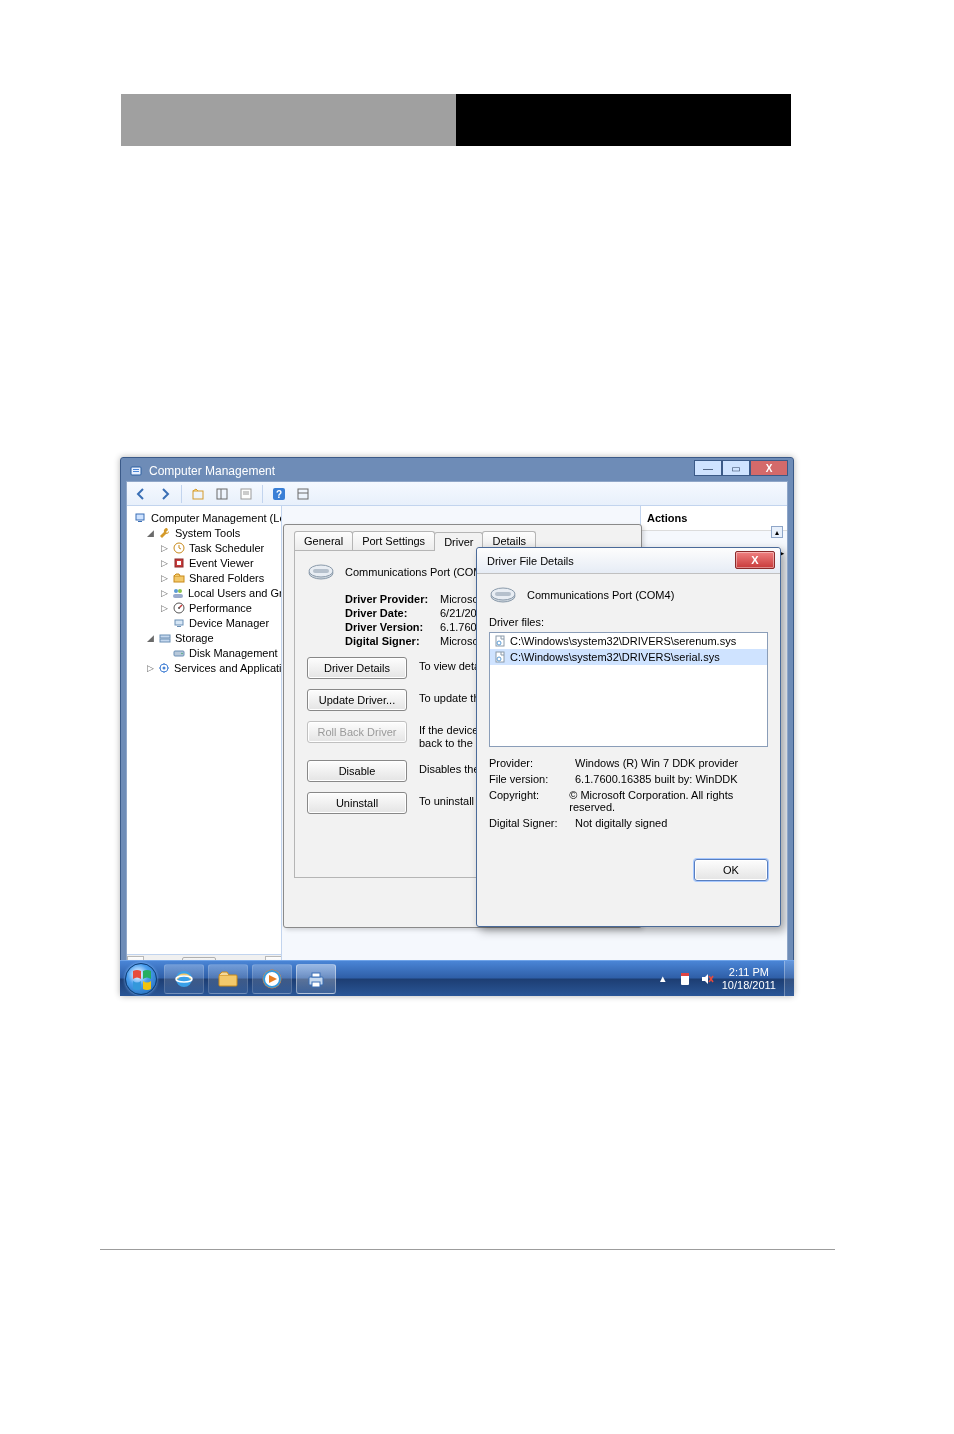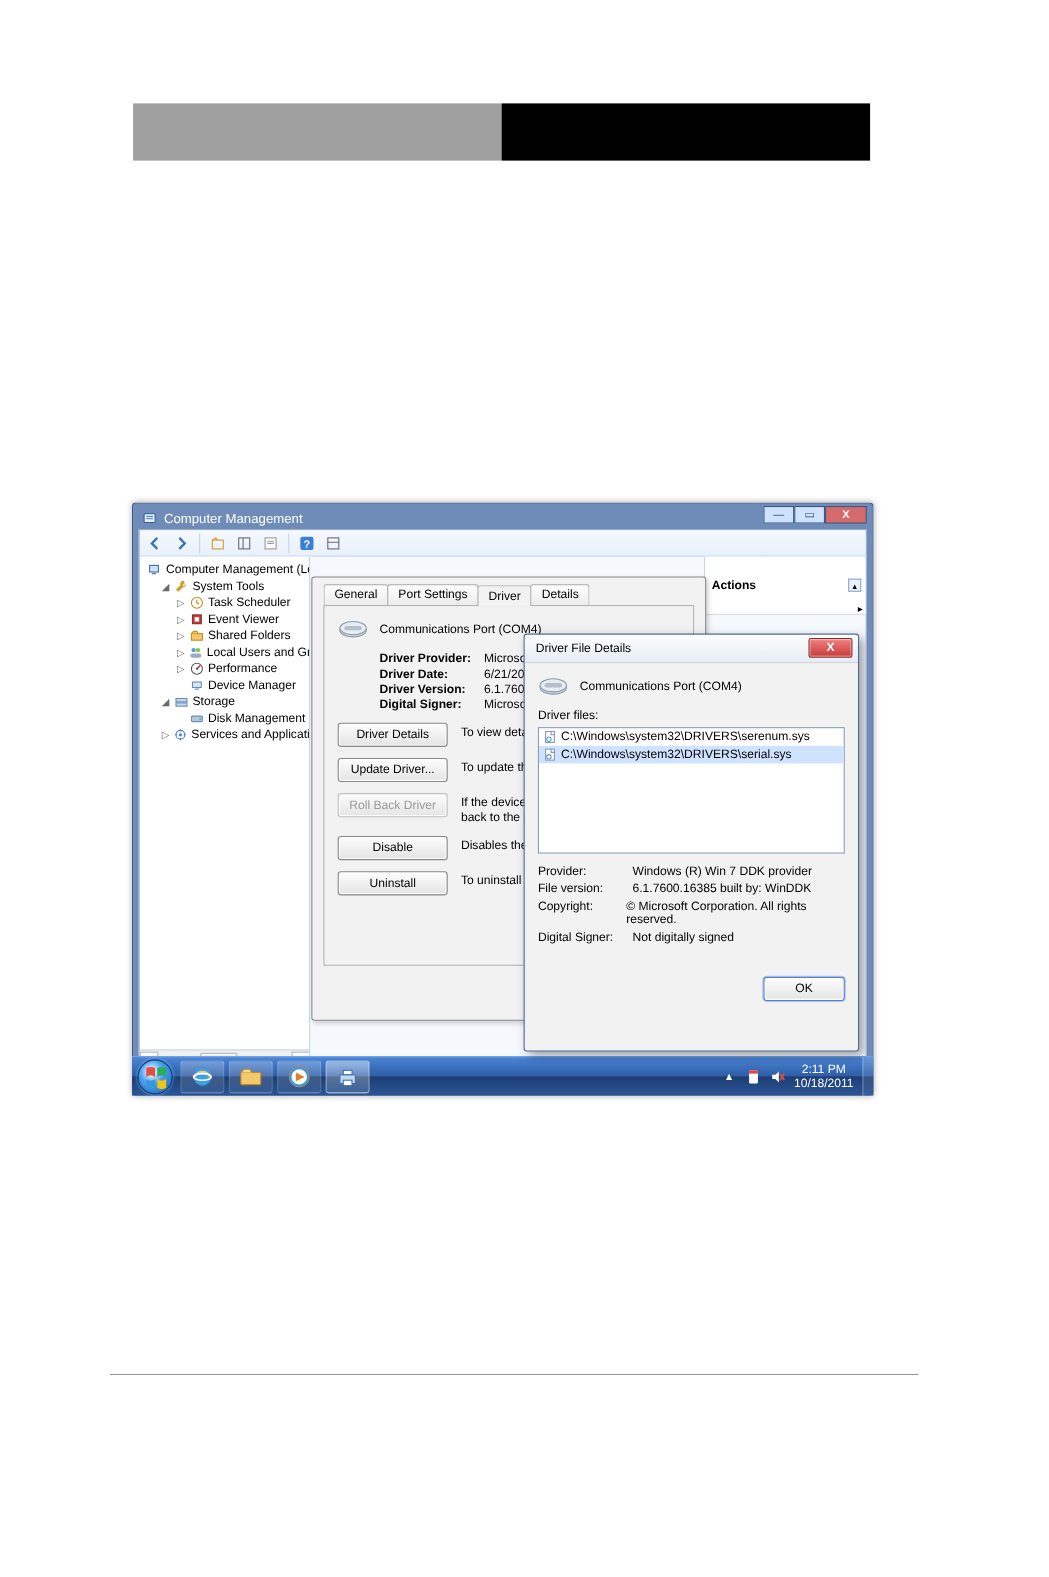--- a/index.html
+++ b/index.html
@@ -23,21 +23,21 @@
   .tbtn svg { width:14px; height:14px; }
   .body-row { display:flex; height: calc(100% - 18px - 24px); position:relative;}
   .tree { width: 155px; border-right:1px solid #c2d4ee; background:#fff; font-size:11px; padding:4px 2px; overflow:hidden; position:relative;}
   .tree .item { display:flex; align-items:center; gap:4px; height:15px; white-space:nowrap; }
   .tree .lvl1 { padding-left: 6px; }
   .tree .lvl2 { padding-left: 18px; }
   .tree .lvl3 { padding-left: 32px; }
   .tri { display:inline-block; width:8px; font-size:9px; color:#6a6a6a;}
   .ic { width:12px; height:12px; display:inline-flex; align-items:center; justify-content:center;}
   .actions-col { position:absolute; right:0; top:0; width:147px; border-left:1px solid #c2d4ee; background:#fff; }
-  .actions-col .hdr { font-size:11px; font-weight:bold; padding:20px 6px; border-bottom:1px solid #dcdcdc;}
+  .actions-col .hdr { font-size:11px; font-weight:bold; padding:6px 6px; border-bottom:1px solid #dcdcdc;}
   .actions-col .arrow-up { position:absolute; right:4px; top:20px; width:12px; height:12px; border:1px solid #8fa6c8; background:#e8f0fb; font-size:8px; display:flex; align-items:center; justify-content:center;}
   .actions-col .arrow-right { position:absolute; right:0; top:40px; width:10px; height:14px; font-size:9px; display:flex; align-items:center; justify-content:center;}
   .hscroll { position:absolute; left:0; bottom:0; width:155px; height:17px; background:#f0f0f0; border-top:1px solid #c2d4ee; display:flex; align-items:center;}
   .hscroll .btn { width:17px; height:15px; background:linear-gradient(#fdfdfd,#e0e0e0); border:1px solid #b8b8b8; display:flex; align-items:center; justify-content:center; font-size:8px;}
   .hscroll .track { flex:1; position:relative; height:15px;}
   .hscroll .thumb { position:absolute; left:38px; top:1px; width:34px; height:12px; background:linear-gradient(#f5f5f5,#d6d6d6); border:1px solid #b0b0b0; border-radius:2px;}
 
   
   .props { position:absolute; left:156px; top:42px; width:359px; height:404px; background:#f2f2f2; border:1px solid #8a8a8a; border-radius:3px; box-shadow: 2px 2px 4px rgba(0,0,0,.15);}
   .props-title { height:28px; background:linear-gradient(#fdfdfd,#ececec); display:flex; align-items:center; font-size:11px; padding-left:10px; border-bottom:1px solid #d0d0d0; border-radius:3px 3px 0 0; position:relative;}
@@ -50,21 +50,21 @@
   .devrow { display:flex; align-items:center; gap:10px; margin-bottom:10px;}
   .devicon { width:28px; height:22px; }
   .kv { display:flex; margin:2px 0; }
   .kv .k { width:95px;font-weight:bold; }
   .btnrow { display:flex; align-items:flex-start; gap:12px; margin-top:10px;}
   .winbtn { width:100px; height:22px; background:linear-gradient(#fdfdfd,#e4e4e4); border:1px solid #888; border-radius:3px; font-size:11px; display:flex; align-items:center; justify-content:center; box-shadow: inset 0 0 0 1px #fff;}
   .winbtn.disabled { color:#9a9a9a; border-color:#c0c0c0;}
   .btndesc { font-size:11px; flex:1; line-height:1.2; padding-top:3px;}
 
   
-  .dfd { position:absolute; left:349px; top:94px; width:305px; height:380px; background:#f2f2f2; border:1px solid #4a6a99; border-radius:3px; box-shadow: 4px 4px 10px rgba(0,0,0,.35); z-index:5;}
+  .dfd { position:absolute; left:349px; top:65px; width:305px; height:380px; background:#f2f2f2; border:1px solid #4a6a99; border-radius:3px; box-shadow: 4px 4px 10px rgba(0,0,0,.35); z-index:5;}
   .dfd-title { height:26px; background:linear-gradient(#fdfdfd,#e6ecf5); display:flex; align-items:center; font-size:11px; padding-left:10px; border-bottom:1px solid #c0c0c0; border-radius:3px 3px 0 0; position:relative; font-weight:normal;}
   .dfd-title .closebtn2 { position:absolute; right:5px; top:3px; width:40px; height:18px; background:linear-gradient(#f08080,#c83a3a); border:1px solid #8b2b2b; border-radius:2px; color:#fff; font-weight:bold; font-size:11px; display:flex; align-items:center; justify-content:center; box-shadow:inset 0 0 0 1px rgba(255,255,255,.4);}
   .dfd-body { padding:10px 12px; font-size:11px;}
   .listbox { border:1px solid #8a9db8; background:#fff; height:115px; margin:4px 0 10px 0; overflow:hidden;}
   .listbox .row { height:16px; display:flex; align-items:center; gap:4px; padding-left:4px;}
   .listbox .row.sel { background:#cfe3ff; }
   .kv2 { display:flex; margin:4px 0;}
   .kv2 .k { width:86px;}
   .okbtn { width:74px; height:22px; background:linear-gradient(#fdfdfd,#e4e4e4); border:1px solid #5a7fbf; border-radius:3px; font-size:11px; display:flex; align-items:center; justify-content:center; box-shadow: 0 0 0 1px #a6c8ff, inset 0 0 0 1px #fff;}
 

